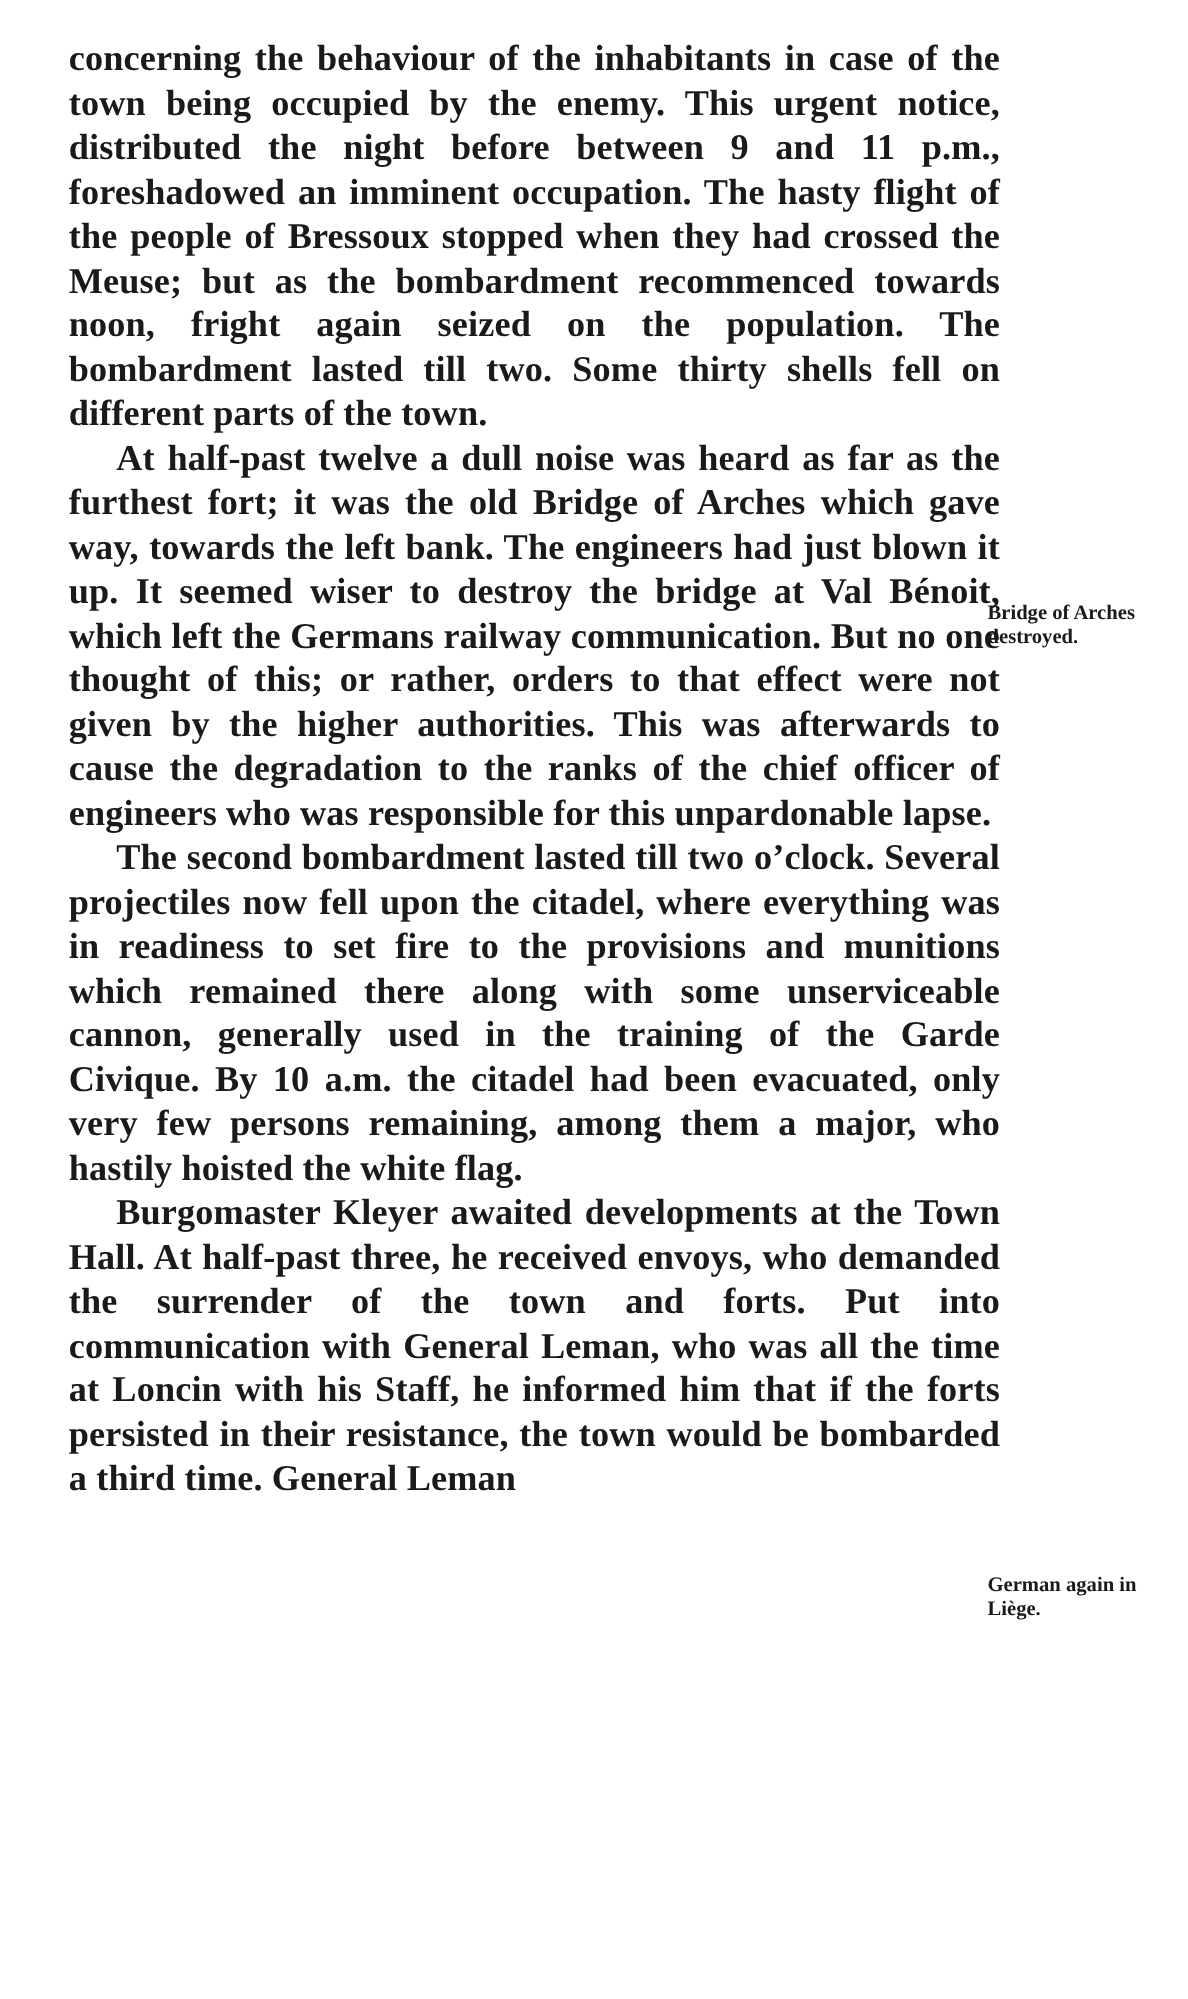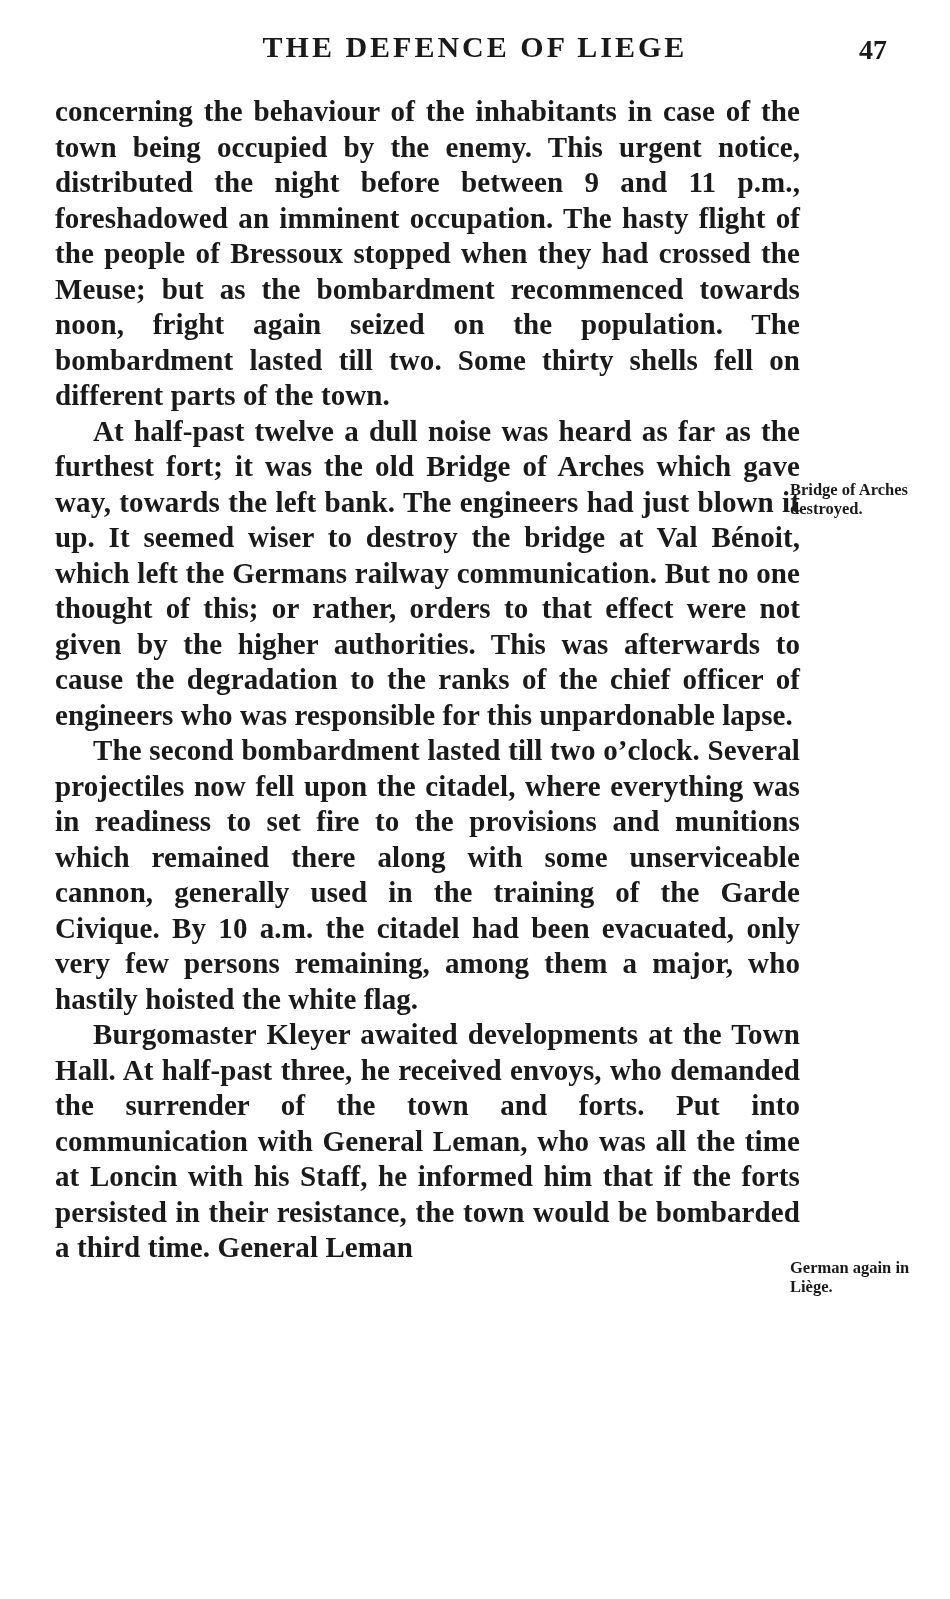--- a/index.html
+++ b/index.html
@@ -75,24 +75,20 @@
     text-align: left;
   }
   #note-bridge { top: 480px; }
   #note-envoys { top: 1258px; }
 </style>
 </head>
 <body>
 
 <div class="page">
 
-  <div class="running-head">
-    <div class="title">THE DEFENCE OF LIEGE</div>
-    <div class="folio">47</div>
-  </div>
 
   <div class="body-col">
     <p class="para">concerning the behaviour of the inhabitants in case of the town being occupied by the enemy. This urgent notice, distributed the night before between 9 and 11 p.m., foreshadowed an imminent occupation. The hasty flight of the people of Bressoux stopped when they had crossed the Meuse; but as the bombardment recommenced towards noon, fright again seized on the population. The bombardment lasted till two. Some thirty shells fell on different parts of the town.</p>
     <p class="para indent">At half-past twelve a dull noise was heard as far as the furthest fort; it was the old Bridge of Arches which gave way, towards the left bank. The engineers had just blown it up. It seemed wiser to destroy the bridge at Val Bénoit, which left the Germans railway communication. But no one thought of this; or rather, orders to that effect were not given by the higher authorities. This was afterwards to cause the degradation to the ranks of the chief officer of engineers who was responsible for this unpardonable lapse.</p>
     <p class="para indent">The second bombardment lasted till two o’clock. Several projectiles now fell upon the citadel, where everything was in readiness to set fire to the provisions and munitions which remained there along with some unserviceable cannon, generally used in the training of the Garde Civique. By 10 a.m. the citadel had been evacuated, only very few persons remaining, among them a major, who hastily hoisted the white flag.</p>
     <p class="para indent">Burgomaster Kleyer awaited developments at the Town Hall. At half-past three, he received envoys, who demanded the surrender of the town and forts. Put into communication with General Leman, who was all the time at Loncin with his Staff, he informed him that if the forts persisted in their resistance, the town would be bombarded a third time. General Leman</p>
   </div>
 
   <div class="sidenote" id="note-bridge">Bridge of Arches destroyed.</div>
   <div class="sidenote" id="note-envoys">German again in Liège.</div>

